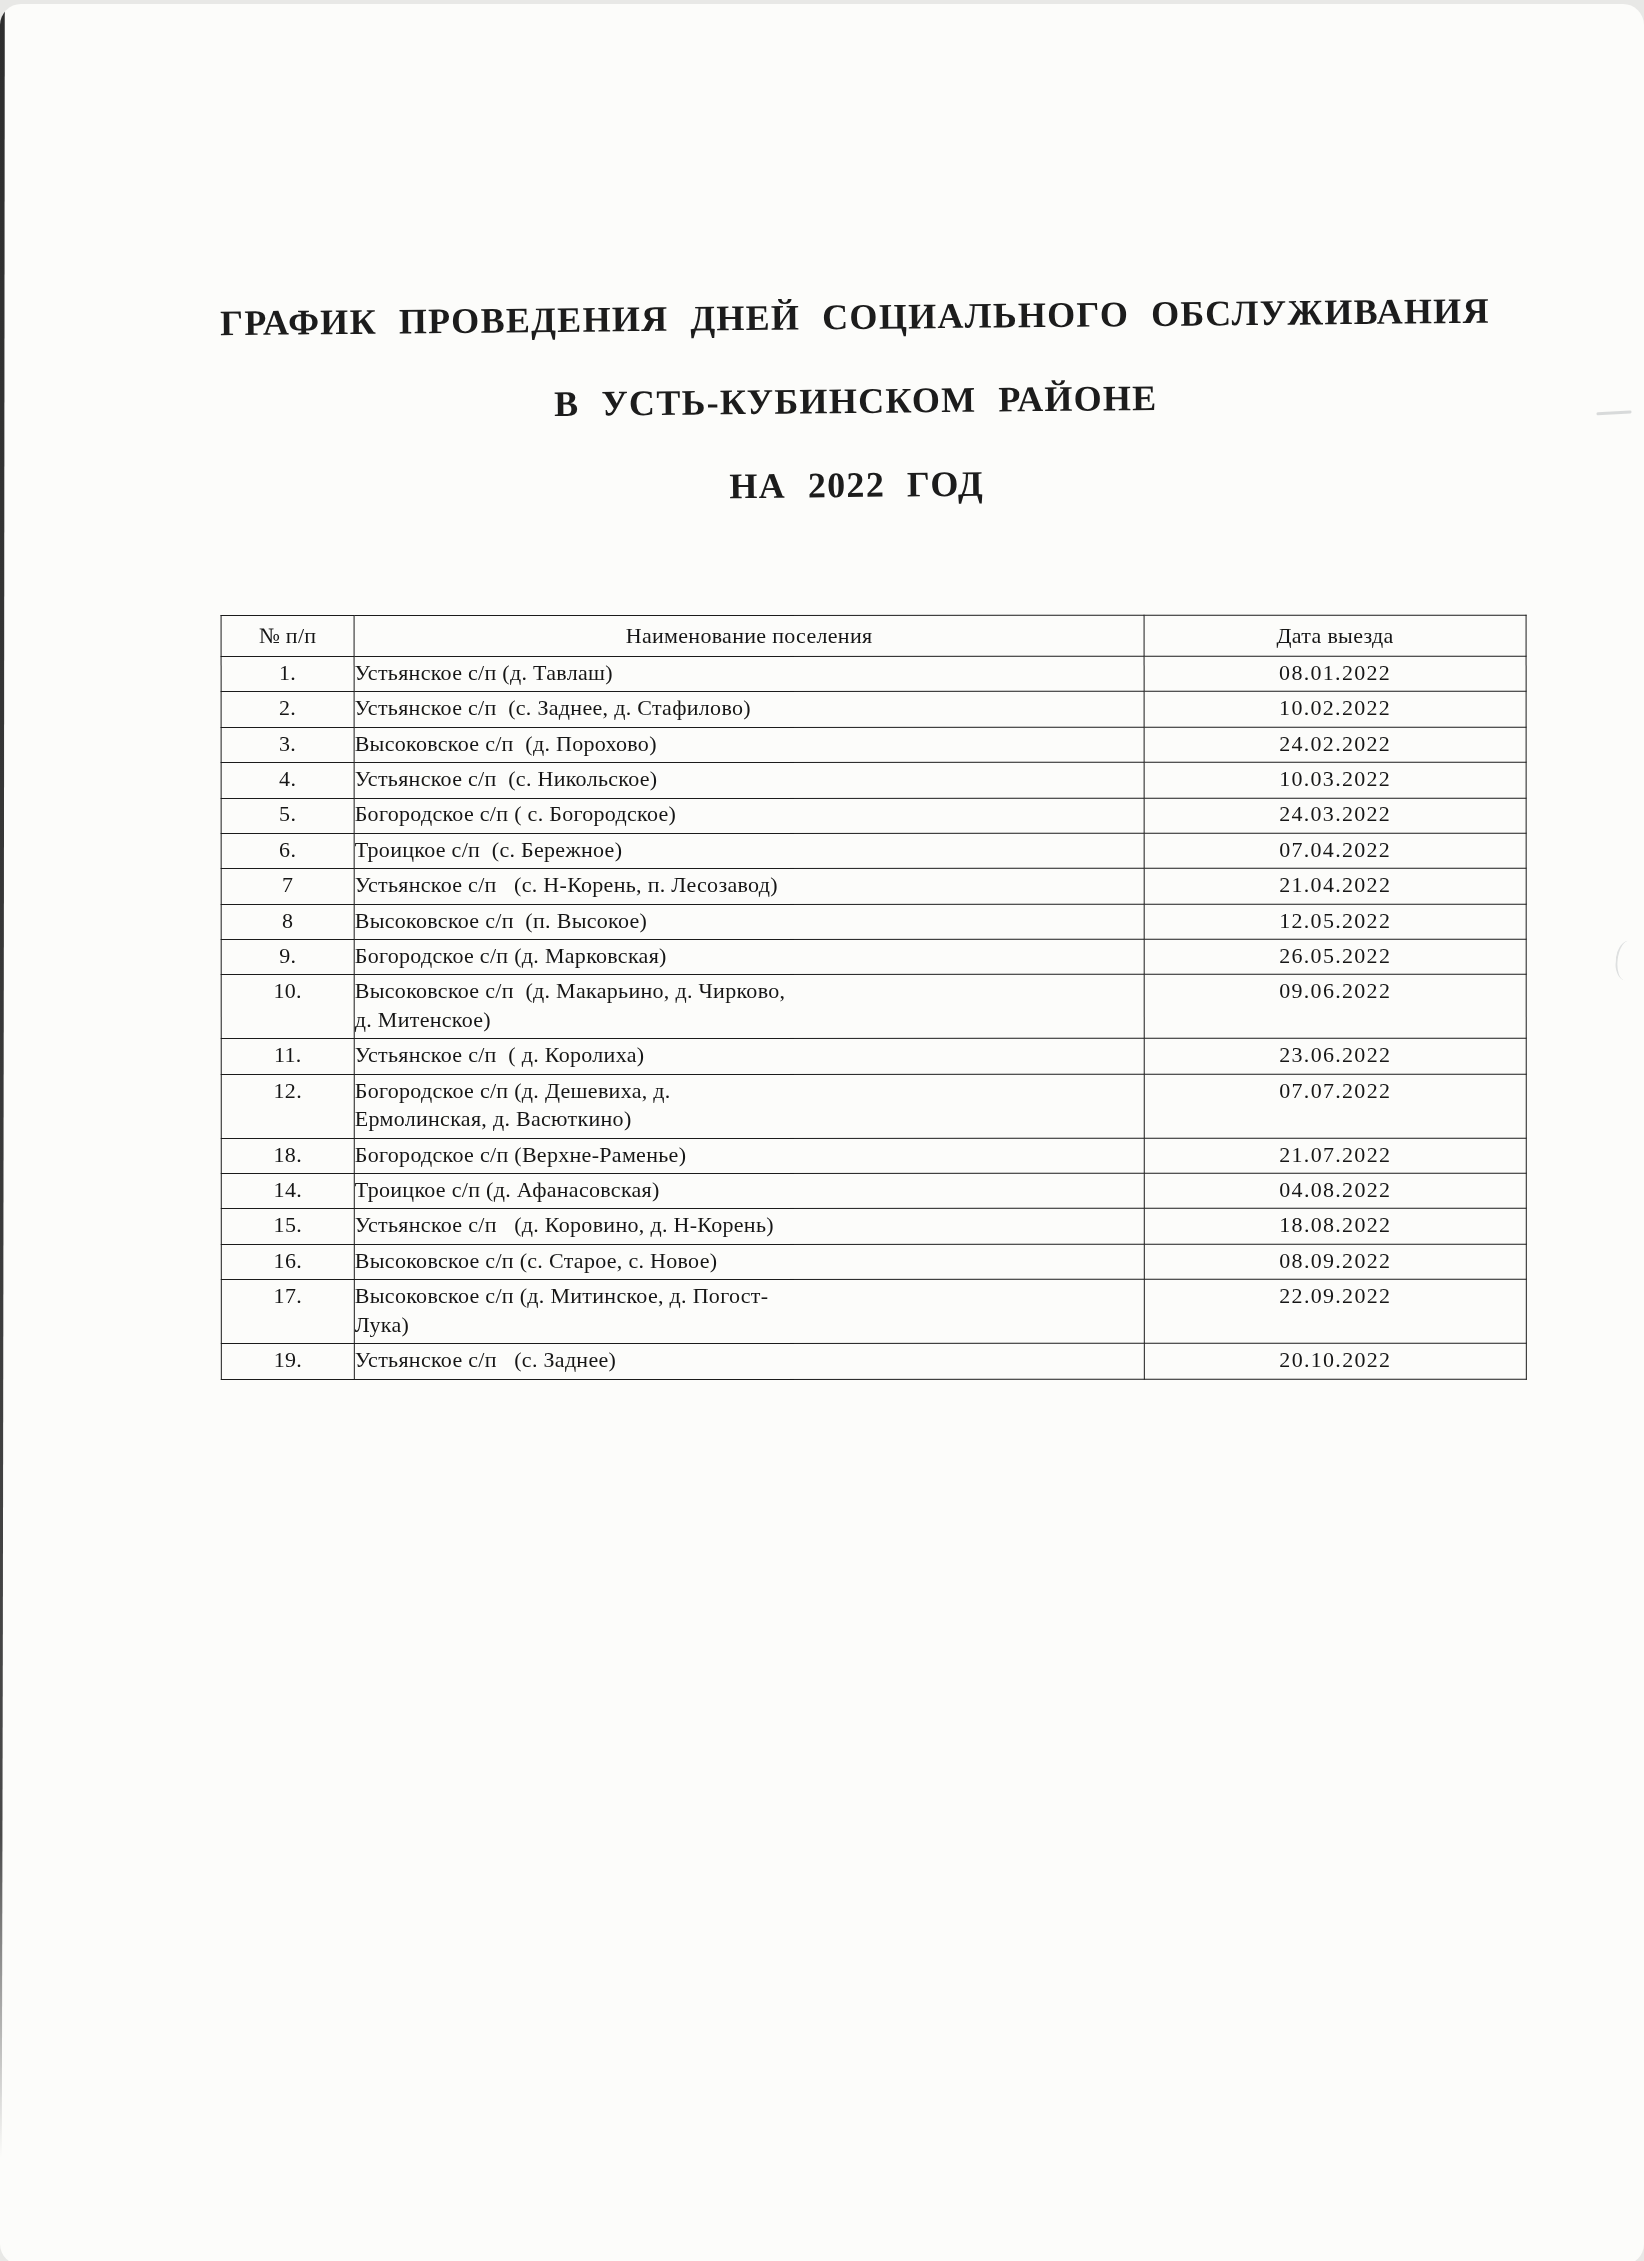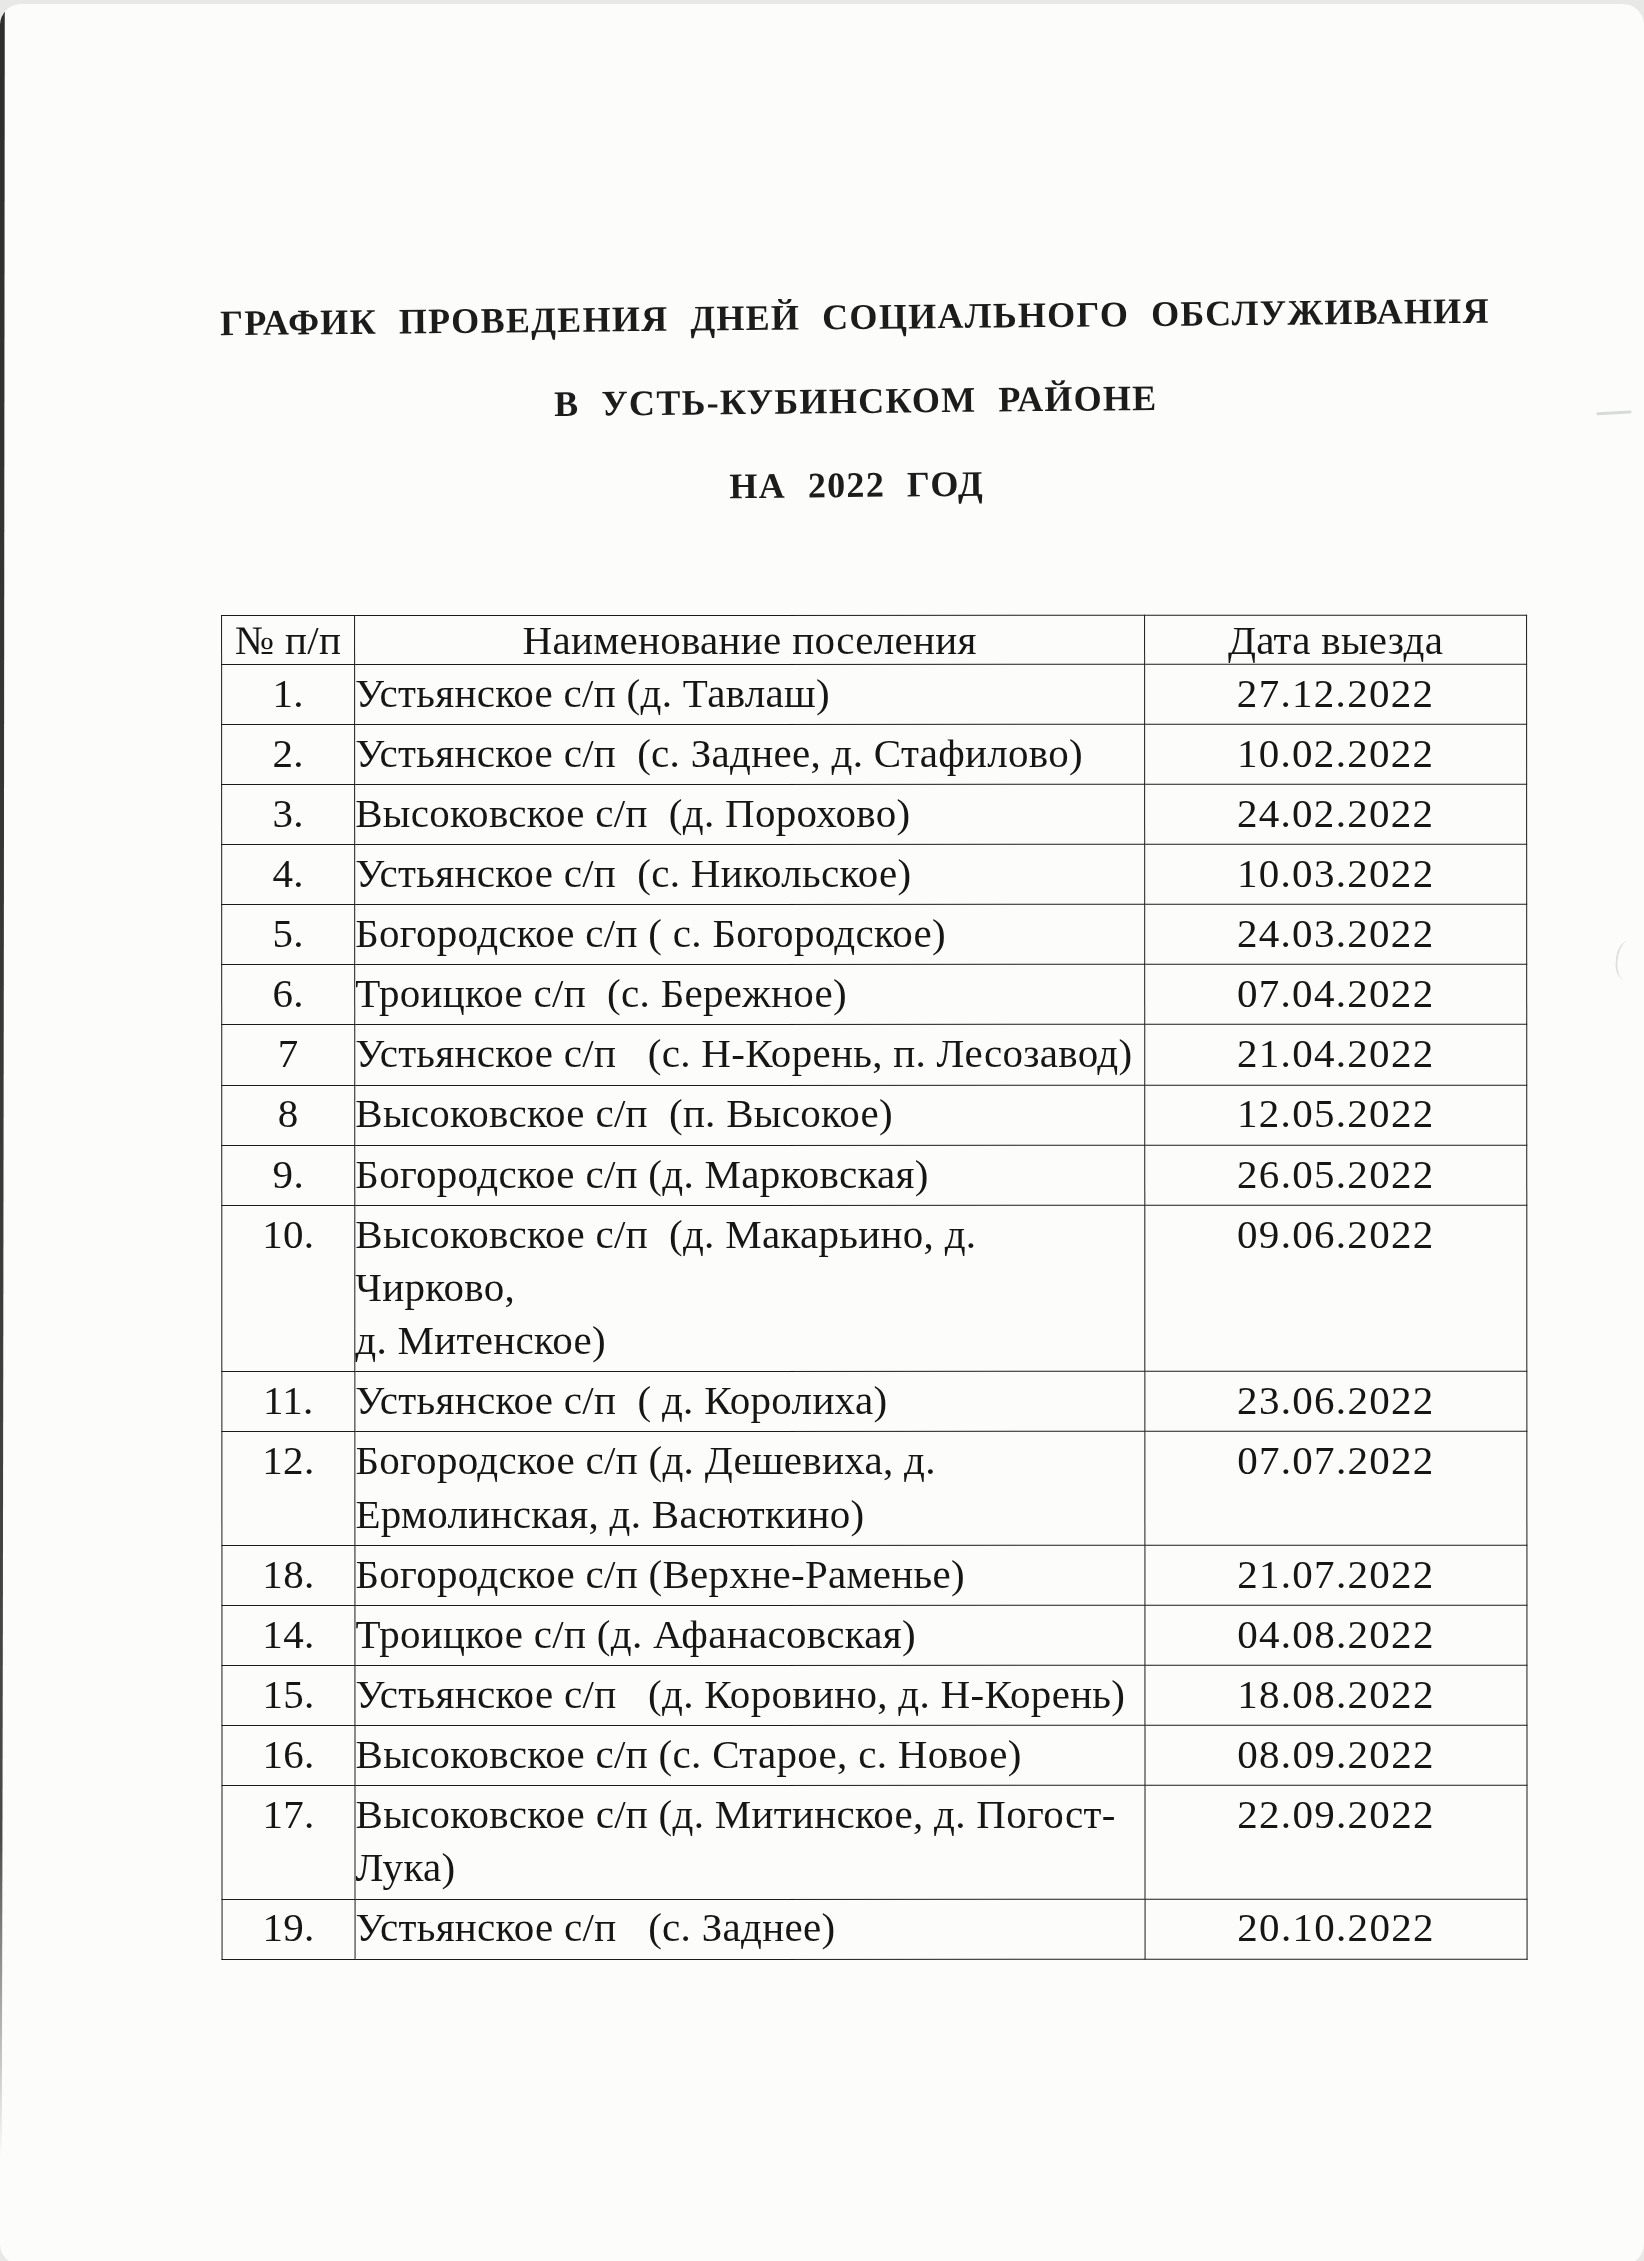--- a/index.html
+++ b/index.html
@@ -54,21 +54,21 @@
     position: absolute;
     top: 611px;
     left: 221px;
     width: 1306px;
     transform: rotate(0.1deg);
   }
   table.schedule {
     width: 100%;
     border-collapse: collapse;
     table-layout: fixed;
-    font-size: 41px;
+    font-size: 22px;
     letter-spacing: 0.3px;
   }
   table.schedule th,
   table.schedule td {
     border: 1.9px solid #1b1b1b;
   }
   table.schedule th {
     height: 40px;
     font-weight: 400;
     text-align: center;
@@ -141,21 +141,21 @@
           <tr>
             <th>№ п/п</th>
             <th>Наименование поселения</th>
             <th>Дата выезда</th>
           </tr>
         </thead>
         <tbody>
             <tr>
               <td class="cell-num">1.</td>
               <td class="cell-name">Устьянское с/п (д. Тавлаш)</td>
-              <td class="cell-date">27.12.2022</td>
+              <td class="cell-date">08.01.2022</td>
             </tr>
             <tr>
               <td class="cell-num">2.</td>
               <td class="cell-name">Устьянское с/п  (с. Заднее, д. Стафилово)</td>
               <td class="cell-date">10.02.2022</td>
             </tr>
             <tr>
               <td class="cell-num">3.</td>
               <td class="cell-name">Высоковское с/п  (д. Порохово)</td>
               <td class="cell-date">24.02.2022</td>

